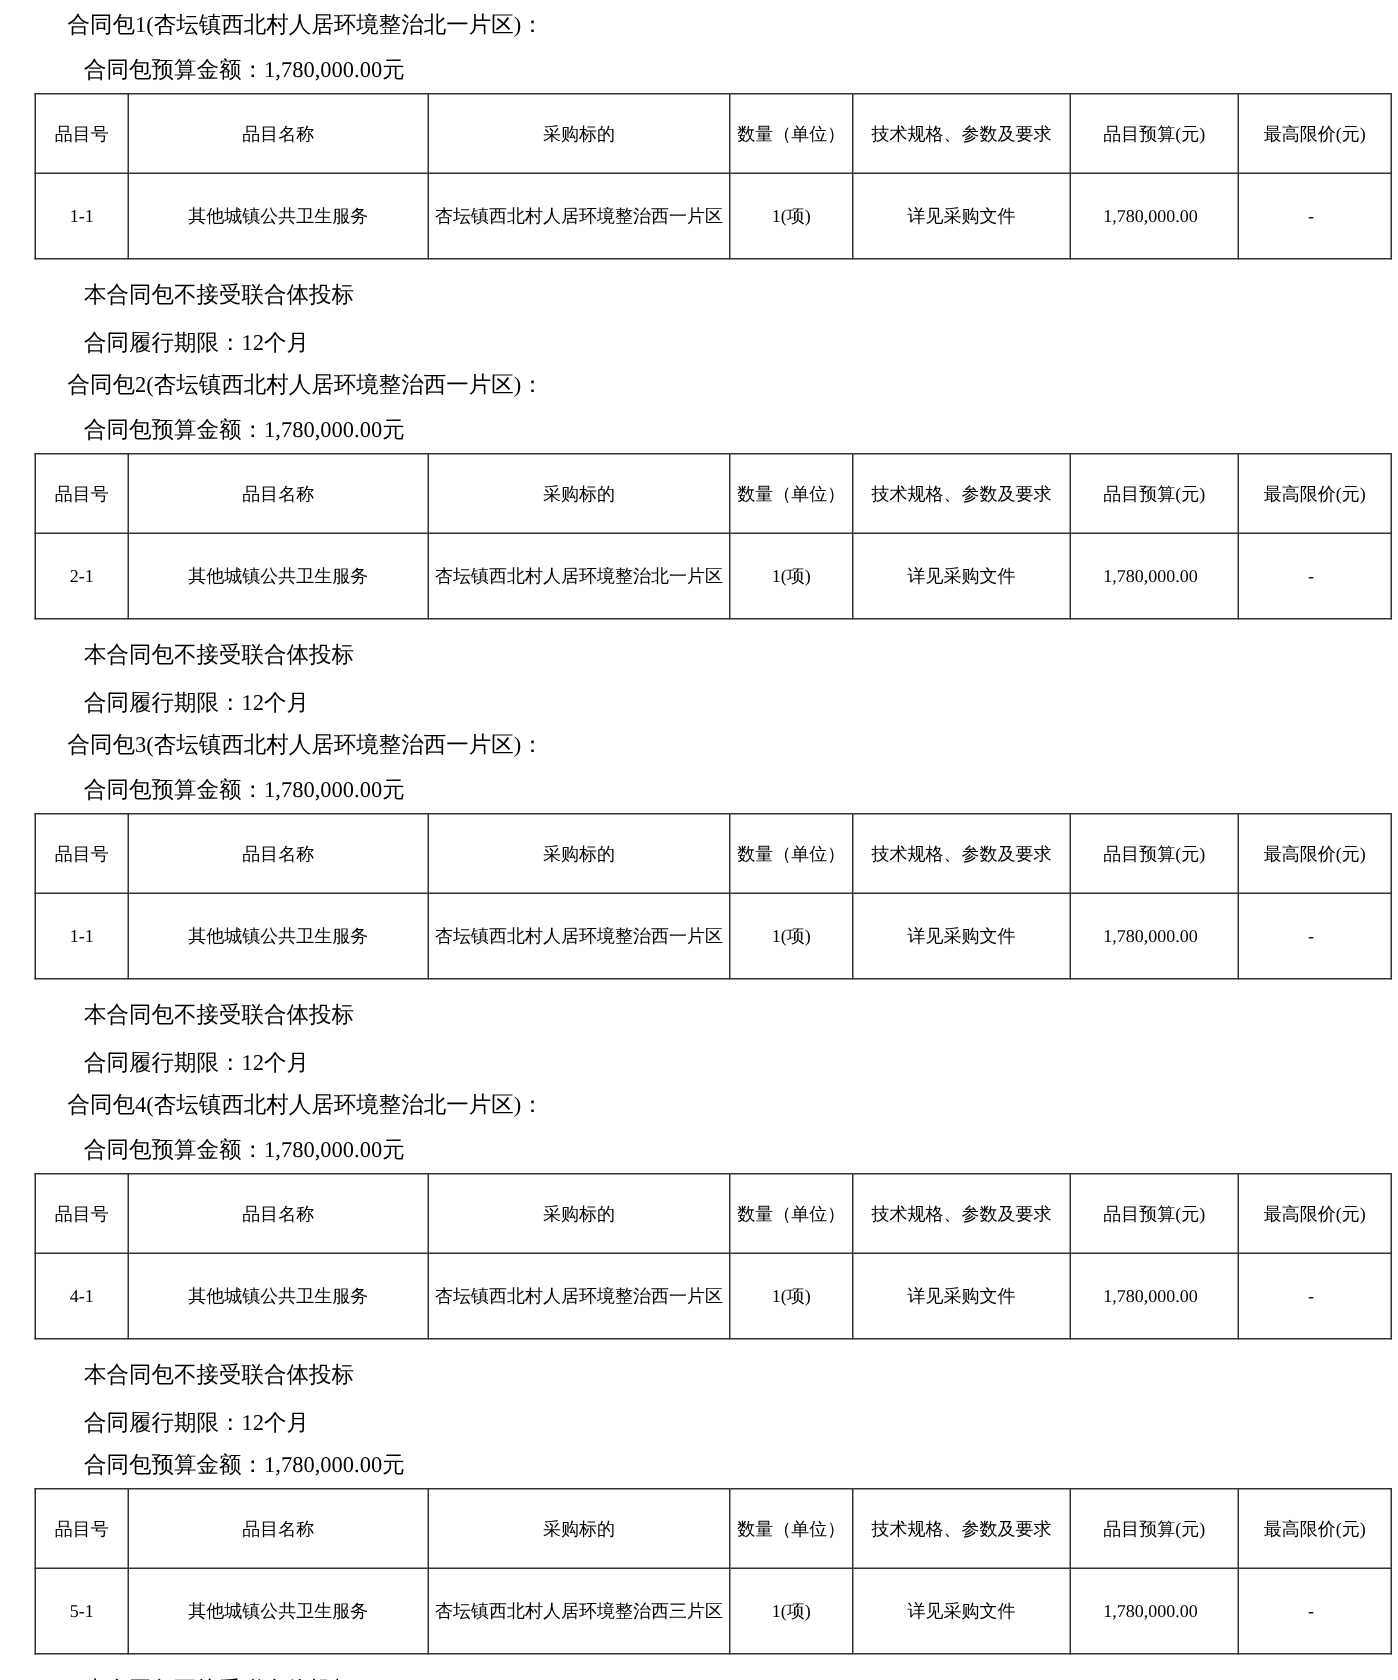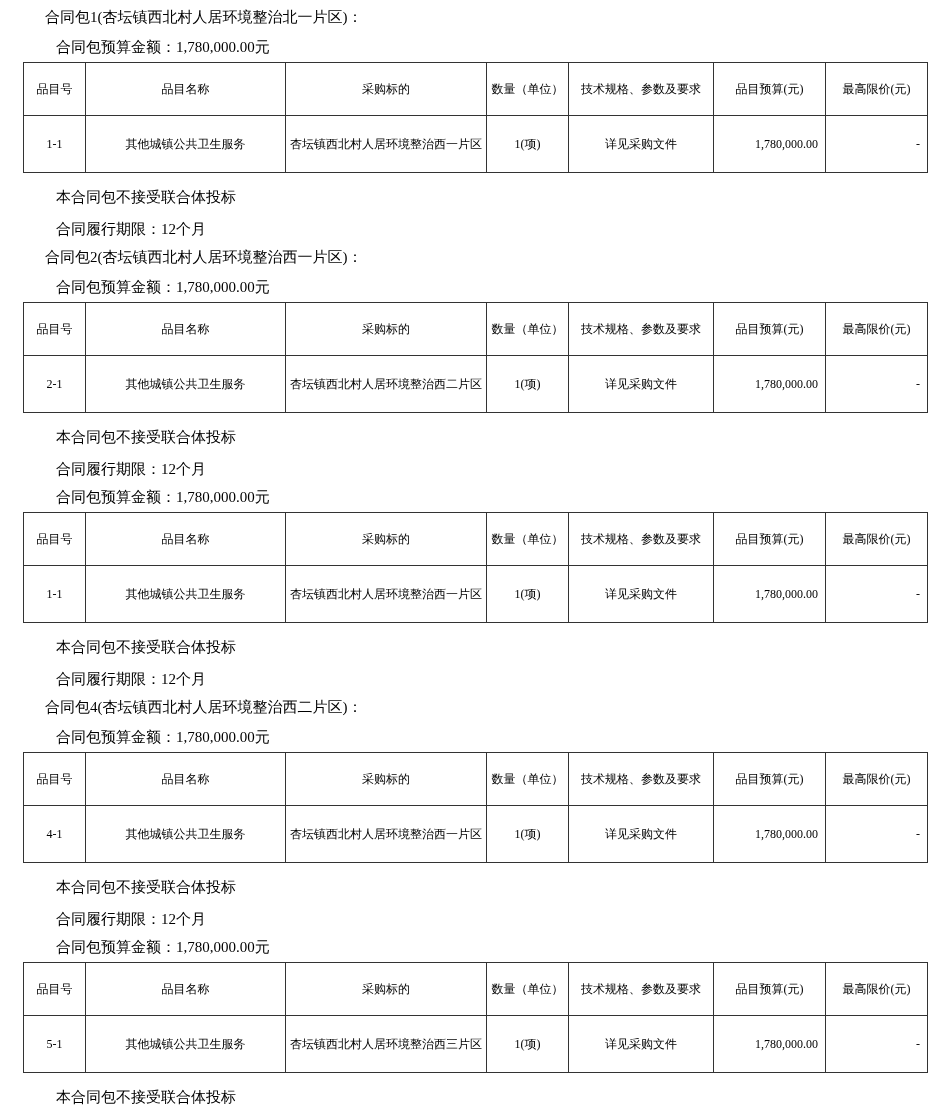--- a/index.html
+++ b/index.html
@@ -44,21 +44,20 @@
     padding: 2px;
     line-height: 1.7;
     font-weight: normal;
     overflow: hidden;
   }
   table.items thead th { height: 48px; }
   table.items tbody td { height: 52px; }
   table.items th:nth-child(5) { white-space: nowrap; }
   table.items td:nth-child(6),
   table.items td:nth-child(7) {
-    text-align: right;
     padding-right: 7px;
   }
   .pkg-note {
     margin: 16px 0 12px 56px;
     line-height: 16px;
   }
   .pkg-duration {
     margin: 16px 0 12px 56px;
     line-height: 16px;
   }
@@ -128,33 +127,34 @@
           <th>数量（单位）</th>
           <th>技术规格、参数及要求</th>
           <th>品目预算(元)</th>
           <th>最高限价(元)</th>
         </tr>
       </thead>
       <tbody>
         <tr>
           <td>2-1</td>
           <td>其他城镇公共卫生服务</td>
-          <td>杏坛镇西北村人居环境整治西二片区</td>
-          <td>1(项)</td>
-          <td>详见采购文件</td>
-          <td>1,780,000.00</td>
-          <td>-</td>
-        </tr>
-      </tbody>
-    </table>
-    <p class="pkg-note">本合同包不接受联合体投标</p>
-    <p class="pkg-duration">合同履行期限：12个月</p>
-  </section>
-
-  <section class="pkg">
+          <td>杏坛镇西北村人居环境整治北一片区</td>
+          <td>1(项)</td>
+          <td>详见采购文件</td>
+          <td>1,780,000.00</td>
+          <td>-</td>
+        </tr>
+      </tbody>
+    </table>
+    <p class="pkg-note">本合同包不接受联合体投标</p>
+    <p class="pkg-duration">合同履行期限：12个月</p>
+  </section>
+
+  <section class="pkg">
+    <p class="pkg-heading">合同包3(杏坛镇西北村人居环境整治西一片区)：</p>
     <p class="pkg-budget">合同包预算金额：1,780,000.00元</p>
     <table class="items">
       <colgroup>
         <col style="width:62px">
         <col style="width:200px">
         <col style="width:201px">
         <col style="width:82px">
         <col style="width:145px">
         <col style="width:112px">
         <col style="width:102px">
@@ -180,21 +180,21 @@
           <td>1,780,000.00</td>
           <td>-</td>
         </tr>
       </tbody>
     </table>
     <p class="pkg-note">本合同包不接受联合体投标</p>
     <p class="pkg-duration">合同履行期限：12个月</p>
   </section>
 
   <section class="pkg">
-    <p class="pkg-heading">合同包4(杏坛镇西北村人居环境整治西二片区)：</p>
+    <p class="pkg-heading">合同包4(杏坛镇西北村人居环境整治北一片区)：</p>
     <p class="pkg-budget">合同包预算金额：1,780,000.00元</p>
     <table class="items">
       <colgroup>
         <col style="width:62px">
         <col style="width:200px">
         <col style="width:201px">
         <col style="width:82px">
         <col style="width:145px">
         <col style="width:112px">
         <col style="width:102px">

